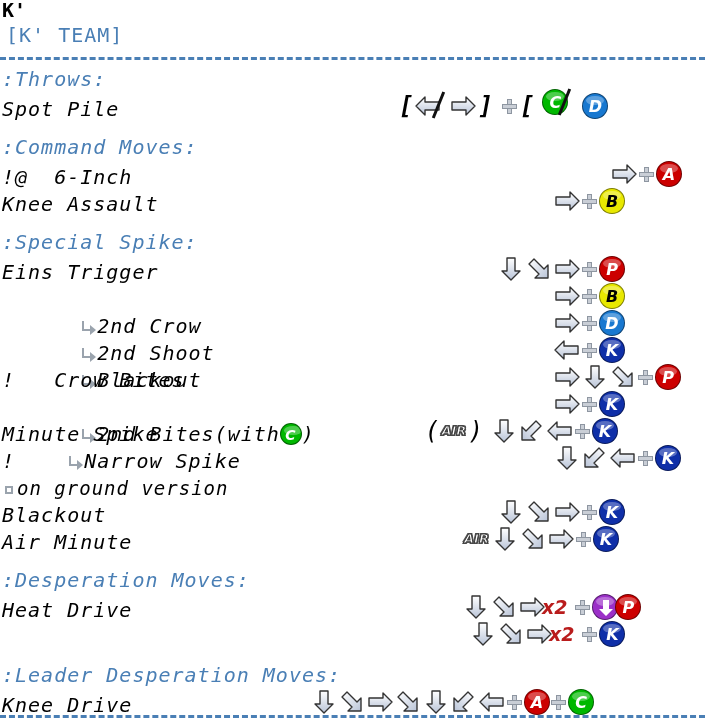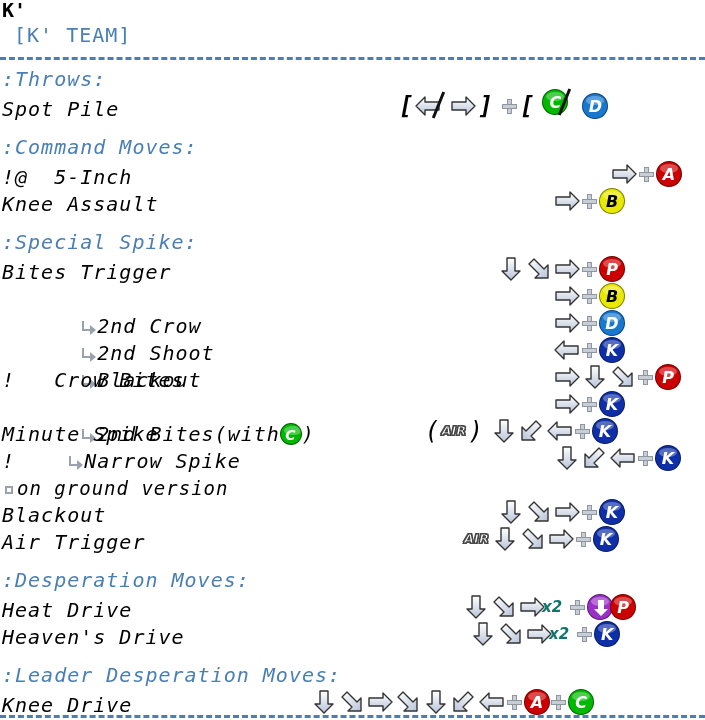--- a/index.html
+++ b/index.html
@@ -25,21 +25,21 @@
     color: #000000;
     line-height: 24px;
     padding-left: 2px;
     letter-spacing: 0px;
     margin-top: -2px;
   }
   .team-name {
     font-size: 20px;
     color: #4a7fb5;
     line-height: 26px;
-    padding-left: 14px;
+    padding-left: 6px;
     letter-spacing: 1px;
   }
   .divider {
     height: 0;
     border-top: 3px dashed #4a7fb5;
     margin: 9px 0 6px 0;
     width: 705px;
   }
 
   
@@ -247,23 +247,23 @@
       -1px  1px 0 #555, 1px  1px 0 #555;
     line-height: 26px;
     flex: 0 0 auto;
     padding: 0 2px;
   }
 
   
   .xn {
     display: inline-block;
     font-family: "DejaVu Sans", "Liberation Sans", sans-serif;
-    font-size: 15px;
+    font-size: 19px;
     font-weight: bold;
-    color: #0f766e;
+    color: #b91c1c;
     line-height: 26px;
     flex: 0 0 auto;
     margin-left: -4px;
   }
 
   
   .slashwrap {
     position: relative;
     display: inline-block;
     flex: 0 0 auto;
@@ -346,21 +346,21 @@
     </span>
   </div>
 </div>
 
 <div class="gap"></div>
 
 <div class="section">
   <div class="section-head">:Command Moves:</div>
 
   <div class="move-row">
-    <span class="move-name">!@  5-Inch</span>
+    <span class="move-name">!@  6-Inch</span>
     <span class="inputs" style="left:610px;">
       <span class="arrow">
         <svg width="28" height="26" viewBox="0 0 28 26">
           <path d="M26 13 L17 4 L17 9 L3 9 L3 17 L17 17 L17 22 Z" fill="url(#gF)" stroke="#333" stroke-width="1.4" stroke-linejoin="round"></path>
         </svg>
       </span>
       <span class="plus"></span>
       <span class="btn btn-A"><span class="lab">A</span></span>
     </span>
   </div>
@@ -378,21 +378,21 @@
     </span>
   </div>
 </div>
 
 <div class="gap"></div>
 
 <div class="section">
   <div class="section-head">:Special Spike:</div>
 
   <div class="move-row">
-    <span class="move-name">Bites Trigger</span>
+    <span class="move-name">Eins Trigger</span>
     <span class="inputs" style="left:497px;">
       <span class="arrow">
         <svg width="28" height="26" viewBox="0 0 28 26">
           <defs>
               <linearGradient id="gD" x1="0" y1="0" x2="0" y2="1">
             <stop offset="0" stop-color="#ffffff"></stop>
                 <stop offset="1" stop-color="#b9c4d8"></stop>
           </linearGradient>
             </defs>
           <path d="M14 24 L5 15 L10 15 L10 2 L18 2 L18 15 L23 15 Z" fill="url(#gD)" stroke="#333" stroke-width="1.4" stroke-linejoin="round"></path>
@@ -580,21 +580,21 @@
         <svg width="28" height="26" viewBox="0 0 28 26">
           <path d="M26 13 L17 4 L17 9 L3 9 L3 17 L17 17 L17 22 Z" fill="url(#gF)" stroke="#333" stroke-width="1.4" stroke-linejoin="round"></path>
         </svg>
       </span>
       <span class="plus"></span>
       <span class="btn btn-K"><span class="lab">K</span></span>
     </span>
   </div>
 
   <div class="move-row">
-    <span class="move-name">Air Trigger</span>
+    <span class="move-name">Air Minute</span>
     <span class="inputs" style="left:462px;">
       <span class="air">AIR</span>
       <span class="arrow">
         <svg width="28" height="26" viewBox="0 0 28 26">
           <path d="M14 24 L5 15 L10 15 L10 2 L18 2 L18 15 L23 15 Z" fill="url(#gD)" stroke="#333" stroke-width="1.4" stroke-linejoin="round"></path>
         </svg>
       </span>
       <span class="arrow">
         <svg width="28" height="26" viewBox="0 0 28 26">
           <path d="M23 22 L10 22 L14 18 L4 8 L9 3 L19 13 L23 9 Z" fill="url(#gDF)" stroke="#333" stroke-width="1.4" stroke-linejoin="round"></path>
@@ -642,21 +642,20 @@
           <svg width="26" height="26" viewBox="0 0 26 26">
             <path d="M13 21 L6 14 L10 14 L10 5 L16 5 L16 14 L20 14 Z" fill="#ffffff"></path>
           </svg>
         </span>
       </span>
       <span class="btn btn-P" style="margin-left:-3px;"><span class="lab">P</span></span>
     </span>
   </div>
 
   <div class="move-row">
-    <span class="move-name">Heaven's Drive</span>
     <span class="inputs" style="left:469px;">
       <span class="arrow">
         <svg width="28" height="26" viewBox="0 0 28 26">
           <path d="M14 24 L5 15 L10 15 L10 2 L18 2 L18 15 L23 15 Z" fill="url(#gD)" stroke="#333" stroke-width="1.4" stroke-linejoin="round"></path>
         </svg>
       </span>
       <span class="arrow">
         <svg width="28" height="26" viewBox="0 0 28 26">
           <path d="M23 22 L10 22 L14 18 L4 8 L9 3 L19 13 L23 9 Z" fill="url(#gDF)" stroke="#333" stroke-width="1.4" stroke-linejoin="round"></path>
         </svg>

